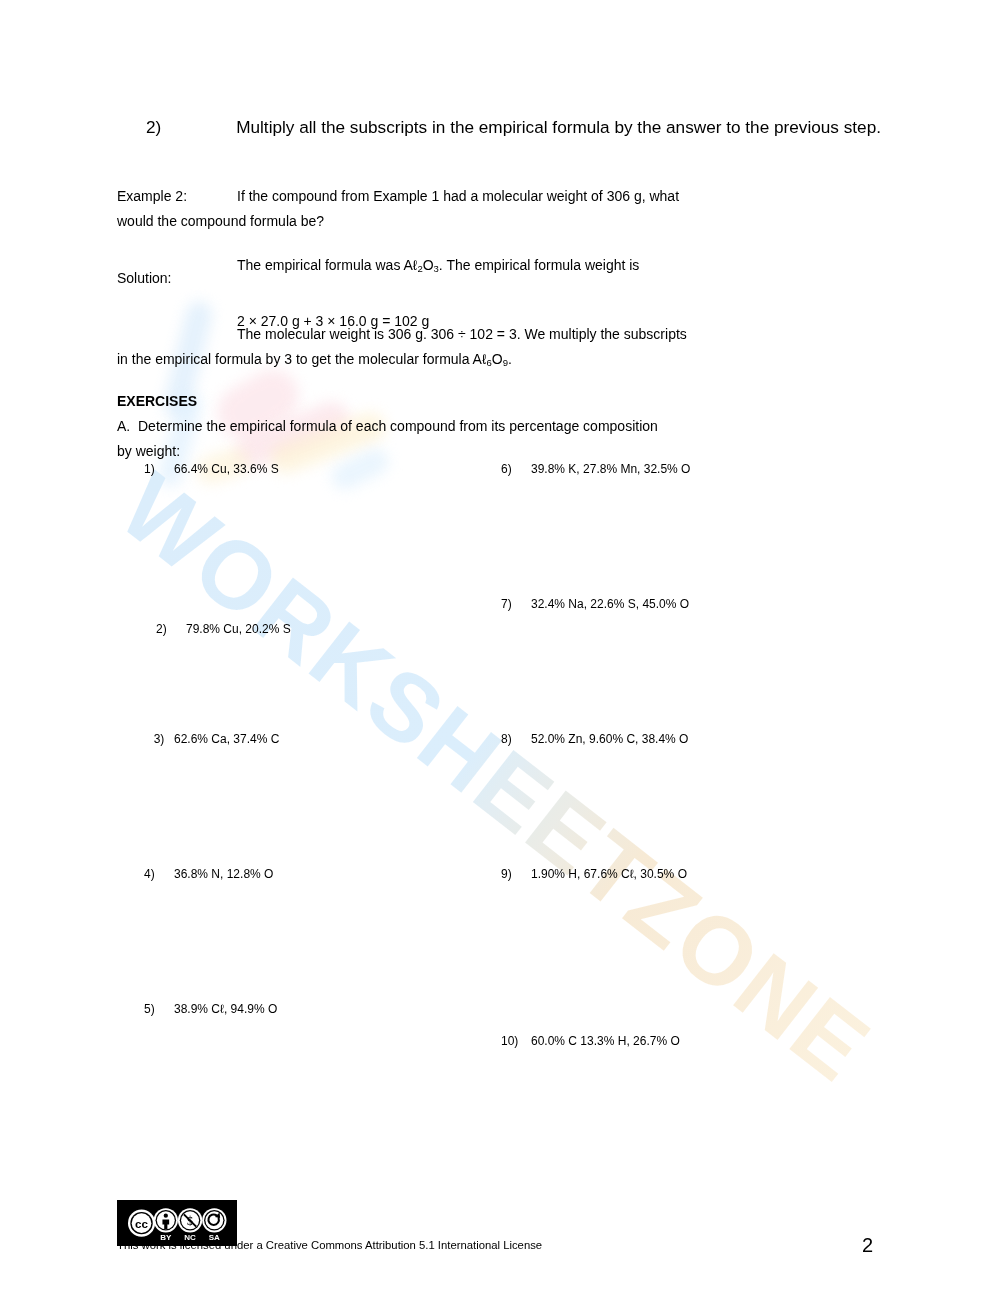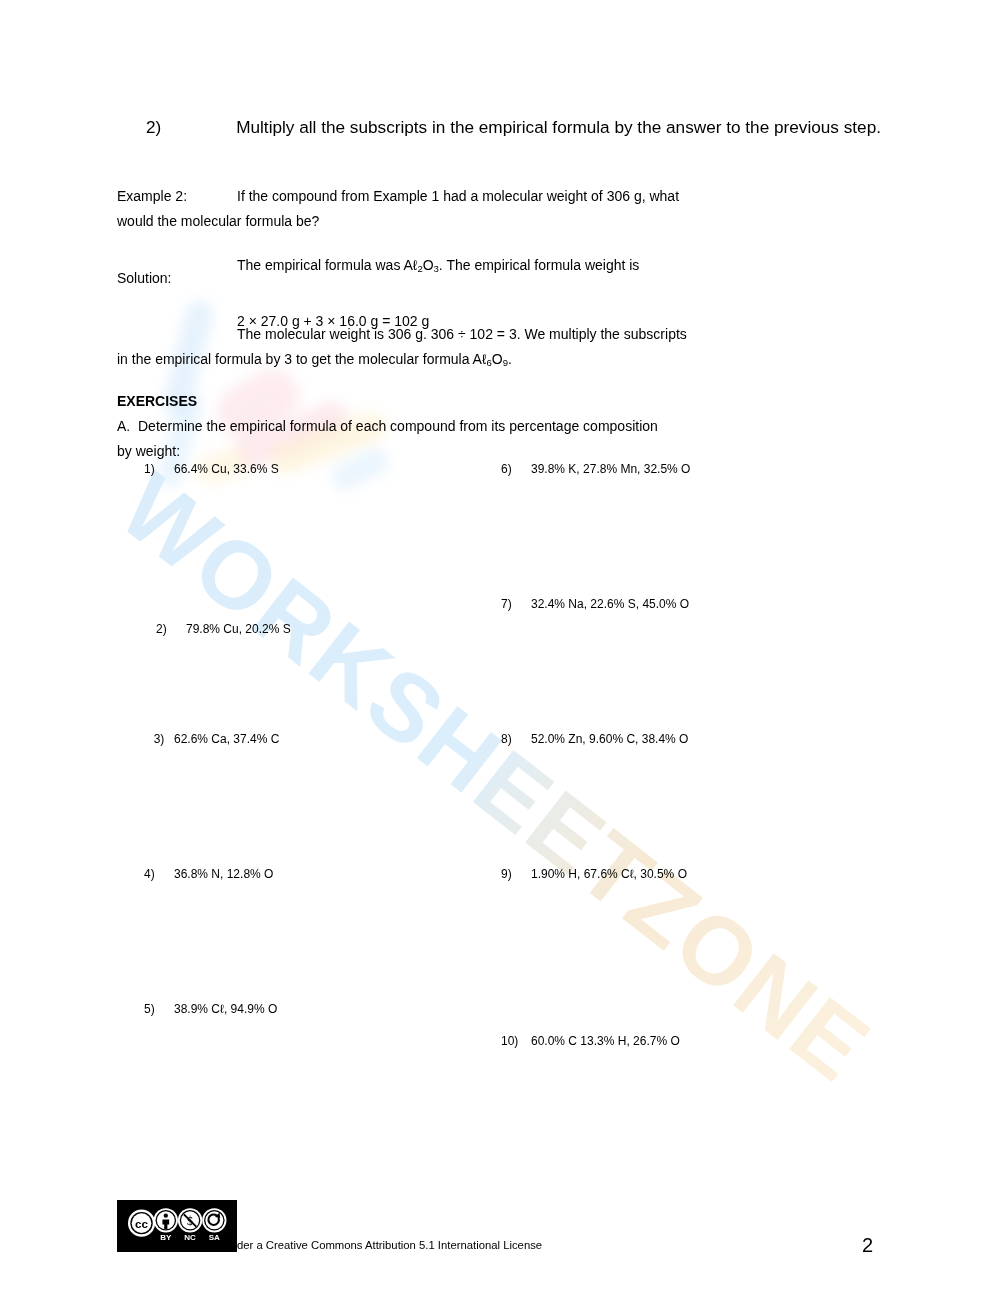--- a/index.html
+++ b/index.html
@@ -147,21 +147,21 @@
     top: 1238px;
     font-size: 11.3px;
     line-height: 15px;
     white-space: pre;
   }
   .cc-badge {
     position: absolute;
     left: 117px;
     top: 1200px;
     width: 120px;
-    height: 52px;
+    height: 46px;
     background: #000000;
     display: flex;
     align-items: flex-start;
     padding: 4px;
     box-sizing: border-box;
   }
   .cc-badge svg { display: block; }
   .page-number {
     position: absolute;
     left: 862px;
@@ -188,21 +188,21 @@
 
   <div class="content">
 
     <div class="hang" style="left:146px; top:115px; width:735px;">
       <span class="marker">2)</span>
       <span class="body">Multiply all the subscripts in the empirical formula by the answer to the previous step.</span>
     </div>
 
     <div class="txt" style="left:117px; top:184px;">Example 2:</div>
     <div class="txt" style="left:237px; top:184px;">If the compound from Example 1 had a molecular weight of 306 g, what</div>
-    <div class="txt" style="left:117px; top:209px;">would the molecular formula be?</div>
+    <div class="txt" style="left:117px; top:209px;">would the compound formula be?</div>
 
     <div class="txt" style="left:117px; top:253px;margin-top:13px;">Solution:</div>
 
     <div class="txt" style="left:237px; top:253px;"><span>The empirical formula was Aℓ</span><sub>2</sub><span>O</span><sub>3</sub><span>. The empirical formula weight is</span></div>
 
     <div class="txt" style="left:237px; top:278px;margin-top:31px;">2 × 27.0 g + 3 × 16.0 g = 102 g</div>
 
     <div class="txt" style="left:237px; top:322px;">The molecular weight is 306 g. 306 ÷ 102 = 3. We multiply the subscripts</div>
 
     <div class="txt" style="left:117px; top:347px;"><span>in the empirical formula by 3 to get the molecular formula Aℓ</span><sub>6</sub><span>O</span><sub>9</sub><span>.</span></div>

